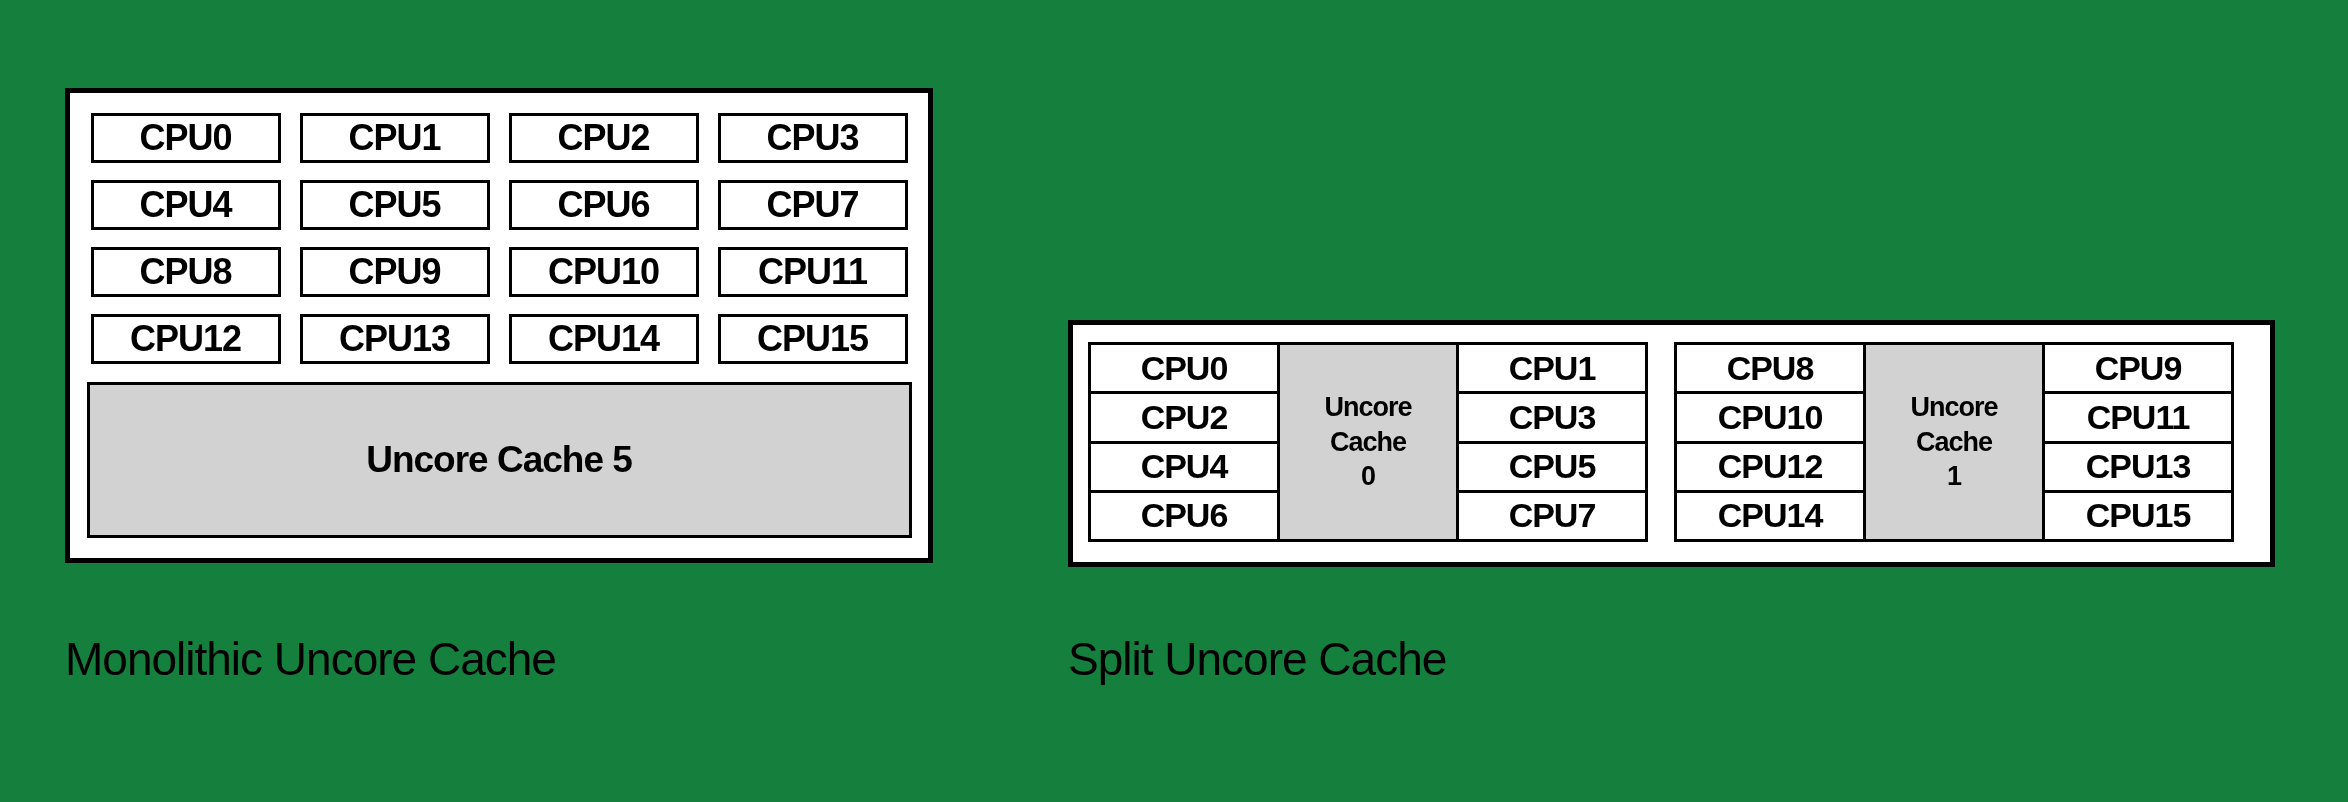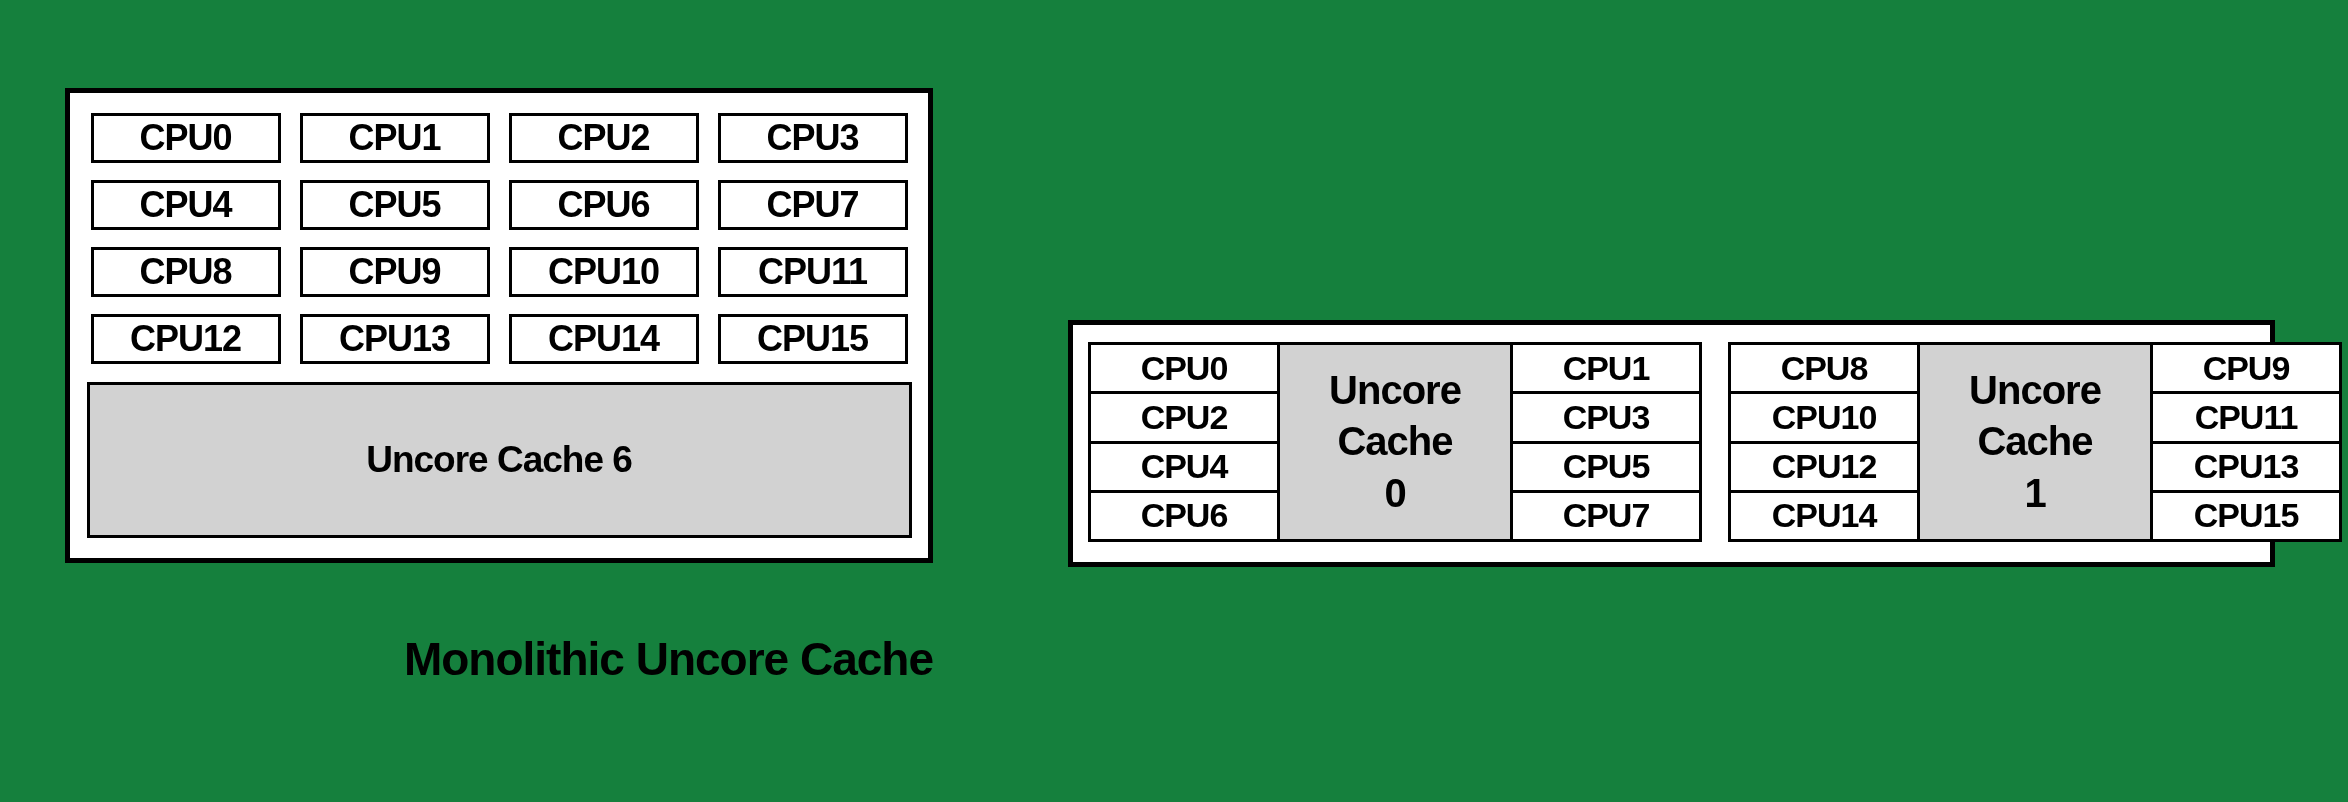--- a/index.html
+++ b/index.html
@@ -85,44 +85,44 @@
     display: flex;
     align-items: center;
     justify-content: center;
     font-weight: bold;
     font-size: 34px;
     letter-spacing: -1px;
     background: #ffffff;
   }
   .cpu-cell:last-child { border-bottom: none; }
   .uncore-split {
-    width: 236px; height: 200px;
+    width: 182px; height: 200px;
     box-sizing: border-box;
     border: 3px solid #000;
     margin: 0 -3px;
     position: relative;
     z-index: 1;
     background: #d2d2d2;
     display: flex;
     flex-direction: column;
     align-items: center;
     justify-content: center;
     font-weight: bold;
-    font-size: 40px;
+    font-size: 27px;
     letter-spacing: -1px;
     line-height: 1.28;
     text-align: center;
   }
 
   
   .caption {
     position: absolute;
     top: 632px;
-    text-align: right;
-    font-weight: bold;
+    text-align: left;
+    font-weight: normal;
     font-size: 46px;
     letter-spacing: -1px;
   }
   .caption-mono { left: 65px; width: 868px; }
   .caption-split { left: 1068px; width: 1207px; }
 </style>
 </head>
 <body>
 
 <div class="canvas">
@@ -139,21 +139,21 @@
       <div class="cpu-box">CPU7</div>
       <div class="cpu-box">CPU8</div>
       <div class="cpu-box">CPU9</div>
       <div class="cpu-box">CPU10</div>
       <div class="cpu-box">CPU11</div>
       <div class="cpu-box">CPU12</div>
       <div class="cpu-box">CPU13</div>
       <div class="cpu-box">CPU14</div>
       <div class="cpu-box">CPU15</div>
     </div>
-    <div class="uncore-mono">Uncore Cache 6</div>
+    <div class="uncore-mono">Uncore Cache 5</div>
   </div>
   <div class="caption caption-mono">Monolithic Uncore Cache</div>
 
   <div class="split-box">
     <div class="split-clusters">
 
       <div class="cluster">
         <div class="cpu-stack">
           <div class="cpu-cell">CPU0</div>
           <div class="cpu-cell">CPU2</div>
@@ -188,14 +188,15 @@
         <div class="cpu-stack">
           <div class="cpu-cell">CPU9</div>
           <div class="cpu-cell">CPU11</div>
           <div class="cpu-cell">CPU13</div>
           <div class="cpu-cell">CPU15</div>
         </div>
       </div>
 
     </div>
   </div>
+  <div class="caption caption-split">Split Uncore Cache</div>
 
 </div>
 
 </body></html>

